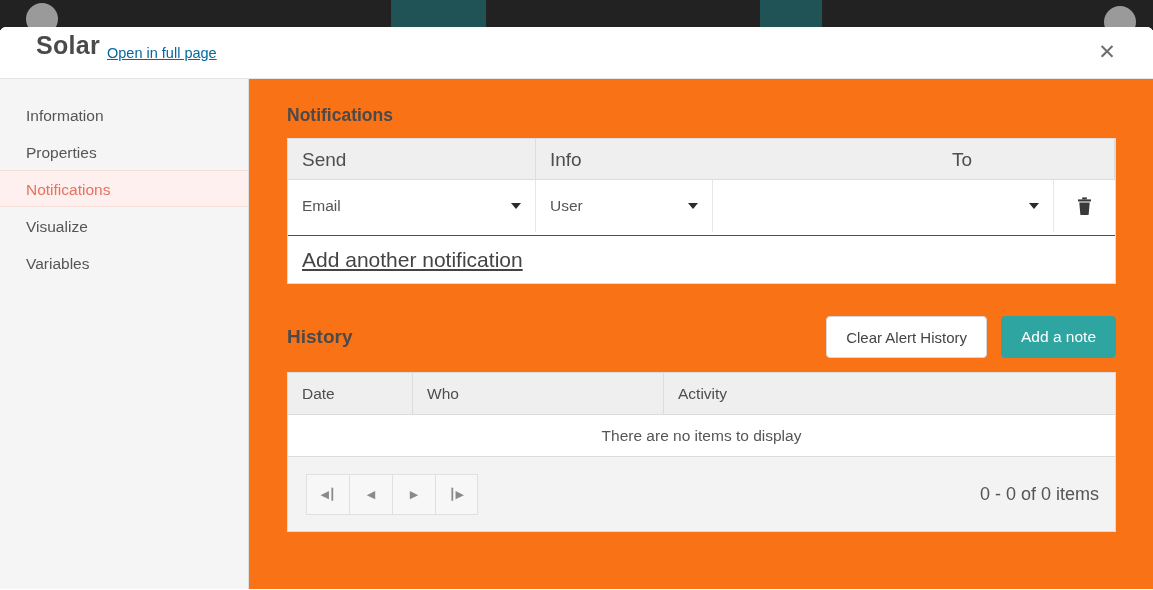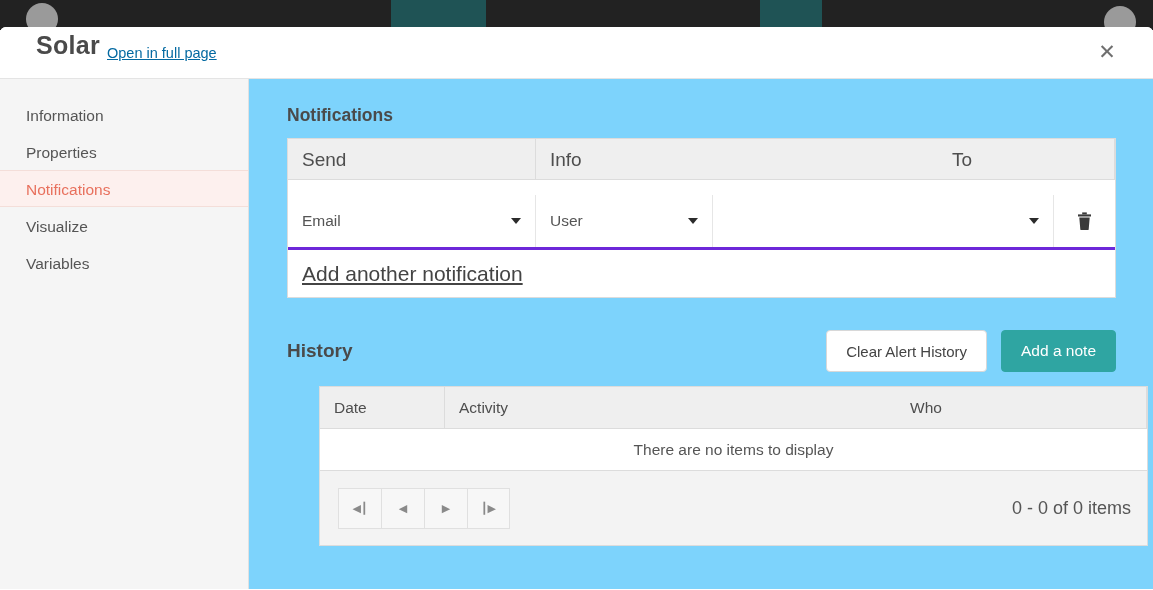--- a/index.html
+++ b/index.html
@@ -90,21 +90,21 @@
     font-size: 21px;
     line-height: 24px;
     text-align: center;
     cursor: pointer;
     font-family: "Liberation Sans", sans-serif;
   }
 
   #modal-body {
     position: relative;
     height: 510px;
-    background: #7dd3fc;
+    background: #f97316;
     padding-left: 44px;
   }
 
   
   #modal-sidebar {
     position: absolute;
     left: 0; top: 0;
     width: 249px;
     height: 510px;
     background: #f5f5f5;
@@ -160,24 +160,23 @@
     color: #4e4e4e;
     line-height: 41px;
     padding-left: 14px;
   }
   .nt-col-send { width: 248px; border-right: 1px solid #dcdcdc; }
   .nt-col-to   { width: 177px; border-right: 1px solid #dcdcdc; }
   .nt-col-info { flex: 1; }
 
   #notifications-data-row {
     display: flex;
-    height: 70px;
-    border-bottom: 3px solid #6d28d9;
-    background: #ffffff;
-    align-items: flex-end;
+    height: 56px;
+    border-bottom: 1px solid #6d28d9;
+    background: #ffffff;
   }
   .nt-cell {
     position: relative;
     height: 52px;
     display: flex;
     align-items: center;
     padding-left: 14px;
   }
   .nt-cell.nt-col-send { width: 248px; border-right: 1px solid #e6e6e6; }
   .nt-cell.nt-col-to   { width: 177px; border-right: 1px solid #e6e6e6; }
@@ -250,21 +249,20 @@
     color: #ffffff;
     margin-left: 14px;
     font-size: 15.5px;
   }
 
   #history-panel {
     width: 829px;
     margin-top: 14px;
     border: 1px solid #dcdcdc;
     background: #ffffff;
-    margin-left: 32px;
   }
   #history-header-row {
     display: flex;
     height: 42px;
     background: #efefef;
     border-bottom: 1px solid #dcdcdc;
   }
   .hh {
     font-size: 15.5px;
     color: #4e4e4e;
@@ -387,22 +385,22 @@
         <div id="history-section">
           <div id="history-toolbar">
             <div id="history-heading">History</div>
             <button class="btn btn-secondary">Clear Alert History</button>
             <button class="btn btn-primary">Add a note</button>
           </div>
 
           <div id="history-panel">
             <div id="history-header-row">
               <div class="hh h-col-date">Date</div>
+              <div class="hh h-col-who">Who</div>
               <div class="hh h-col-act">Activity</div>
-              <div class="hh h-col-who">Who</div>
             </div>
 
             <div id="history-empty-row">There are no items to display</div>
 
             <div id="history-pager">
               <div id="pager-buttons">
                 <button class="pager-btn">◀┃</button>
                 <button class="pager-btn">◀</button>
                 <button class="pager-btn">▶</button>
                 <button class="pager-btn">┃▶</button>

